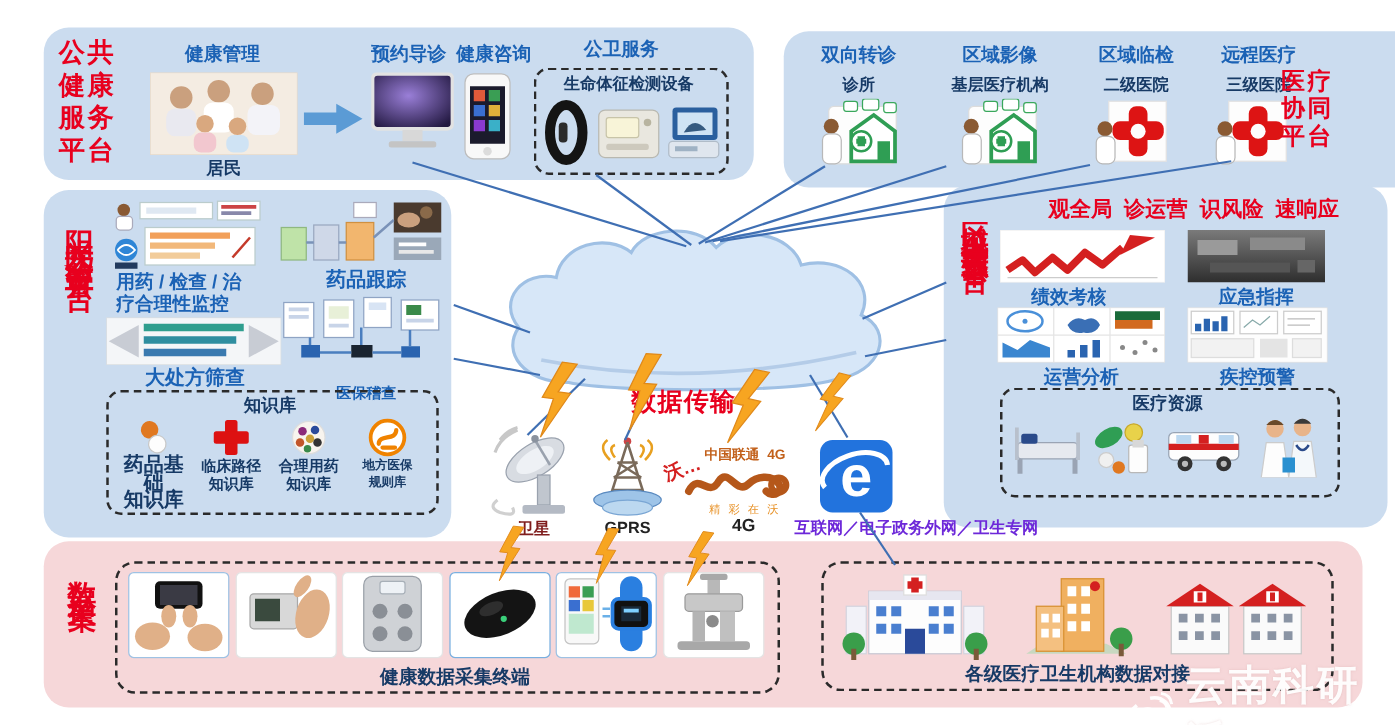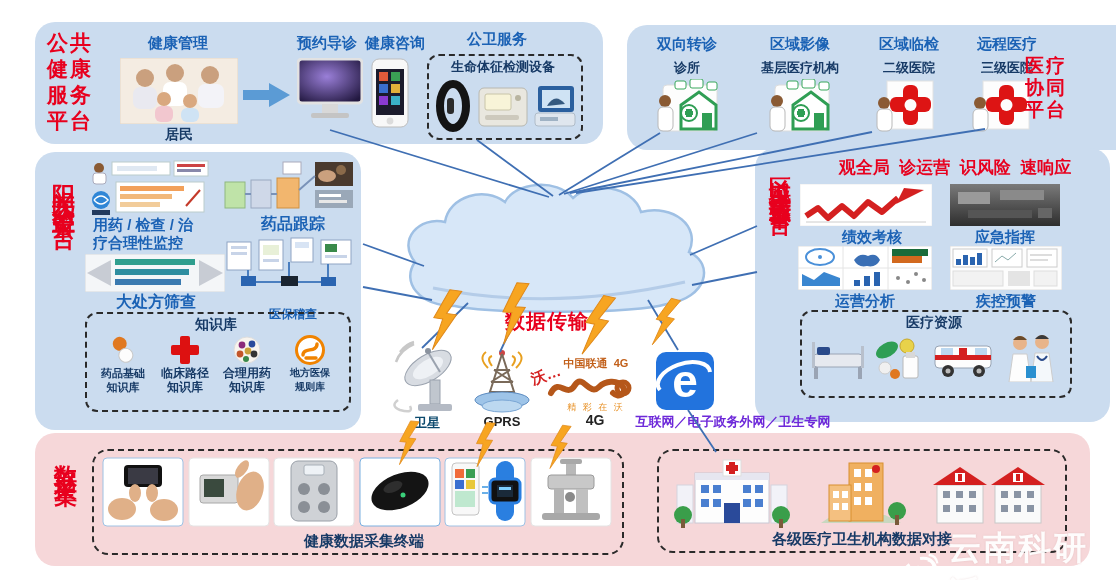--- a/index.html
+++ b/index.html
@@ -259,21 +259,21 @@
     <div class="dashed" style="left:50px;top:160px;width:262px;height:96px;">
       <div class="abs navy center" style="left:0;top:2px;width:258px;font-size:14px;">知识库</div>
       <div class="abs" style="left:6px;top:20px;width:248px;display:flex;justify-content:space-between;">
         <div style="width:60px;text-align:center;">
           <svg width="30" height="32" viewBox="0 0 30 32" style="margin:0 auto;">
             <g transform="rotate(-28 15 16)">
                 <rect x="8" y="2" width="14" height="14" rx="7" fill="#e07820"></rect>
                 <rect x="8" y="15" width="14" height="14" rx="7" fill="#fdfdfd" stroke="#c8c8c8"></rect>
               </g>
           </svg>
-          <div class="navy" style="font-size:11px;line-height:14px;"><span>药品基础</span><br><span>知识库</span></div>
+          <div class="navy" style="font-size:16px;line-height:14px;"><span>药品基础</span><br><span>知识库</span></div>
         </div>
         <div style="width:60px;text-align:center;">
           <svg width="30" height="32" viewBox="0 0 30 32" style="margin:0 auto;">
             <rect x="10" y="2" width="10" height="28" rx="2" fill="#dd1111"></rect>
               <rect x="1" y="11" width="28" height="10" rx="2" fill="#dd1111"></rect>
           </svg>
           <div class="navy" style="font-size:12px;line-height:14px;"><span>临床路径</span><br><span>知识库</span></div>
         </div>
         <div style="width:60px;text-align:center;">
           <svg width="30" height="32" viewBox="0 0 30 32" style="margin:0 auto;">
@@ -302,21 +302,21 @@
     <div class="vert abs" style="left:10px;top:12px;height:258px;font-size:22px;letter-spacing:4px;">区域卫生决策预警平台</div>
     <div class="abs red pre center" style="left:50px;top:8px;width:300px;font-size:17px;">观全局  诊运营  识风险  速响应</div>
     <div class="imgbox" style="left:45px;top:36px;">
       <svg width="132" height="42" viewBox="0 0 132 42">
         <rect width="132" height="42" fill="#ffffff" stroke="#eee"></rect>
         <polyline points="6,32 18,24 28,34 42,22 54,32 68,18 82,28 98,14" fill="none" stroke="#d42020" stroke-width="6" stroke-linejoin="round"></polyline>
         <polygon points="96,20 124,6 104,4" fill="#d42020"></polygon>
         <line x1="6" y1="38" x2="126" y2="38" stroke="#ccc"></line>
       </svg>
     </div>
-    <div class="abs blue-title" style="left:51px;top:80px;width:132px;">绩效考核</div>
+    <div class="abs blue-title" style="left:34px;top:80px;width:132px;">绩效考核</div>
     <div class="imgbox" style="left:195px;top:36px;">
       <svg width="110" height="42" viewBox="0 0 110 42">
         <defs>
             <linearGradient id="gdark" x1="0" y1="0" x2="0" y2="1">
               <stop offset="0" stop-color="#7a7a7a"></stop>
               <stop offset="1" stop-color="#2e2e2e"></stop>
             </linearGradient>
           </defs>
         <rect width="110" height="42" fill="url(#gdark)"></rect>
         <rect x="8" y="8" width="32" height="12" fill="#9a9a9a"></rect>
@@ -427,21 +427,21 @@
           <ellipse cx="38" cy="30" rx="26" ry="13" fill="#d8dce2" stroke="#9aa2ae"></ellipse>
           <ellipse cx="38" cy="30" rx="17" ry="8" fill="#eef1f5"></ellipse>
         </g>
       <line x1="38" y1="14" x2="50" y2="34" stroke="#9aa2ae" stroke-width="2"></line>
         <circle cx="38" cy="13" r="3" fill="#8a929e"></circle>
       <rect x="40" y="42" width="10" height="24" fill="#c0c6ce" stroke="#9aa2ae"></rect>
       <rect x="28" y="66" width="34" height="7" rx="2" fill="#b4bac4"></rect>
       <path d="M8,62 q-8,6 2,10 q14,4 10,-4" fill="none" stroke="#d0d0d0" stroke-width="2.5"></path>
     </svg>
   </div>
-  <div class="abs center" style="left:390px;top:414px;width:74px;font-size:13px;font-weight:bold;color:#0c4a6e;">卫星</div>
+  <div class="abs center" style="left:390px;top:414px;width:74px;font-size:13px;font-weight:bold;color:#7f1d1d;">卫星</div>
 
   <div class="imgbox" style="left:468px;top:344px;z-index:4;">
     <svg width="68" height="70" viewBox="0 0 68 70">
       <path d="M18,10 q-6,-8 0,-10 M14,12 q-10,-10 -2,-16" stroke="#e8a020" stroke-width="2" fill="none" transform="translate(6,12)"></path>
       <path d="M50,10 q6,-8 0,-10 M54,12 q10,-10 2,-16" stroke="#e8a020" stroke-width="2" fill="none" transform="translate(-6,12)"></path>
       <circle cx="34" cy="9" r="3" fill="#c44"></circle>
       <path d="M34,10 L20,54 M34,10 L48,54 M26,26 L42,26 M23,38 L45,38 M21,48 L47,48 M26,26 L45,38 M42,26 L23,38" stroke="#7a6a5a" stroke-width="2" fill="none"></path>
       <ellipse cx="34" cy="56" rx="27" ry="8" fill="#9ec4e8" stroke="#5a8ac0"></ellipse>
       <ellipse cx="34" cy="62" rx="20" ry="6" fill="#bcd8f0" stroke="#7aa6d4"></ellipse>
     </svg>

